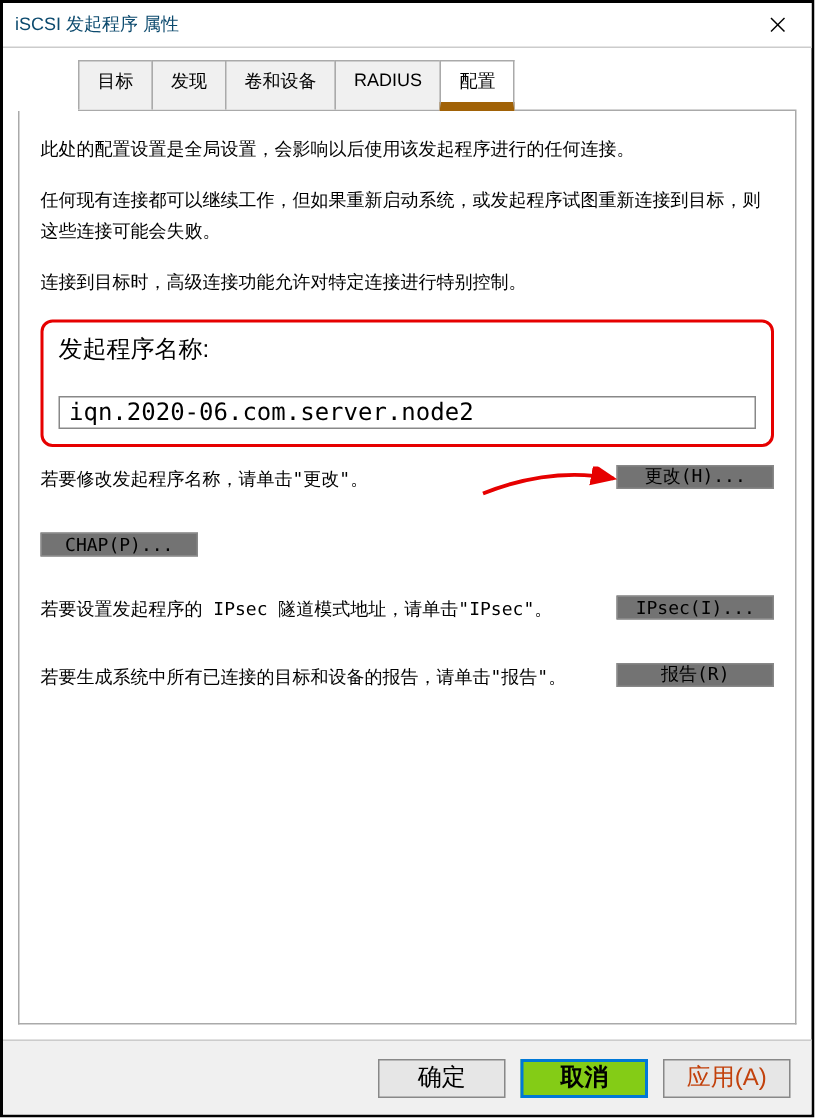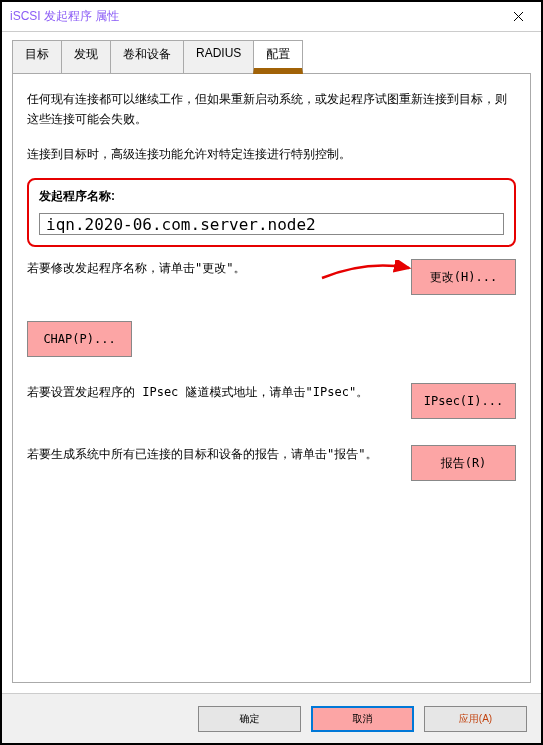--- a/index.html
+++ b/index.html
@@ -23,21 +23,21 @@
       height: 30px;
       border-bottom: 1px solid #ccc;
       display: flex;
       align-items: center;
       padding: 0 8px;
       background: #fff;
       position: relative;
     }
     .titlebar-text {
       font-size: 12px;
-      color: #8b5cf6;
+      color: #0c4a6e;
     }
     .close-btn {
       position: absolute;
       right: 0;
       top: 0;
       width: 45px;
       height: 29px;
       display: flex;
       align-items: center;
       justify-content: center;
@@ -47,20 +47,21 @@
     .body {
       flex: 1;
       padding: 8px 10px 10px 10px;
       display: flex;
       flex-direction: column;
     }
     .tabs {
       display: flex;
       border-bottom: 1px solid #aaa;
       margin-bottom: 0;
+      margin-left: 40px;
     }
     .tab {
       padding: 5px 12px;
       border: 1px solid #aaa;
       border-bottom: none;
       margin-right: -1px;
       cursor: pointer;
       background: #f0f0f0;
       font-size: 12px;
       position: relative;
@@ -85,23 +86,22 @@
       margin-bottom: 14px;
       color: #000;
     }
     .highlight-box {
       border: 2.5px solid #e60000;
       border-radius: 8px;
       padding: 8px 10px 10px 10px;
       margin-bottom: 12px;
     }
     .field-label {
-      font-size: 12px;
-      margin-bottom: 8px;
-      font-weight: bold;
+      font-size: 16px;
+      margin-bottom: 20px;
     }
     .field-input {
       width: 100%;
       height: 22px;
       border: 1px solid #888;
       padding: 2px 6px;
       font-family: "SimSun", monospace;
       font-size: 16px;
       background: #fff;
     }
@@ -113,23 +113,23 @@
     }
     .row-text {
       flex: 1;
       font-size: 12px;
       line-height: 1.6;
       padding-right: 12px;
       font-family: "SimSun", monospace;
     }
     .row-btn {
       width: 105px;
-      height: 36px;
+      height: 16px;
       border: 1px solid #888;
-      background: #fca5a5;
+      background: #737373;
       font-size: 12px;
       font-family: "SimSun", monospace;
       cursor: pointer;
       display: inline-flex;
       align-items: center;
       justify-content: center;
     }
     .arrow {
       position: absolute;
       left: 290px;
@@ -140,30 +140,31 @@
       height: 50px;
       border-top: 1px solid #ccc;
       display: flex;
       justify-content: flex-end;
       align-items: center;
       gap: 10px;
       padding: 0 14px;
       background: #f0f0f0;
     }
     .dlg-btn {
-      width: 103px;
+      width: 85px;
       height: 26px;
       border: 1px solid #888;
       background: #e6e6e6;
-      font-size: 10px;
+      font-size: 16px;
       cursor: pointer;
     }
     .dlg-btn.default {
       border: 2px solid #0078d7;
-      background: #fca5a5;
+      background: #84cc16;
+      font-weight: bold;
     }
     .dlg-btn:disabled {
       color: #c2410c;
       cursor: default;
     }
   </style>
 </head>
 <body>
 
 <div class="window">
@@ -180,20 +181,21 @@
   <div class="body">
     <div class="tabs">
       <div class="tab">目标</div>
       <div class="tab">发现</div>
       <div class="tab">卷和设备</div>
       <div class="tab">RADIUS</div>
       <div class="tab active">配置</div>
     </div>
 
     <div class="tabcontent">
+      <div class="para">此处的配置设置是全局设置，会影响以后使用该发起程序进行的任何连接。</div>
       <div class="para">任何现有连接都可以继续工作，但如果重新启动系统，或发起程序试图重新连接到目标，则这些连接可能会失败。</div>
       <div class="para">连接到目标时，高级连接功能允许对特定连接进行特别控制。</div>
 
       <div class="highlight-box">
         <div class="field-label">发起程序名称:</div>
         <input class="field-input" type="text" readonly="" value="iqn.2020-06.com.server.node2" style="">
       </div>
 
       <div class="row">
         <div class="row-text">若要修改发起程序名称，请单击"更改"。</div>

